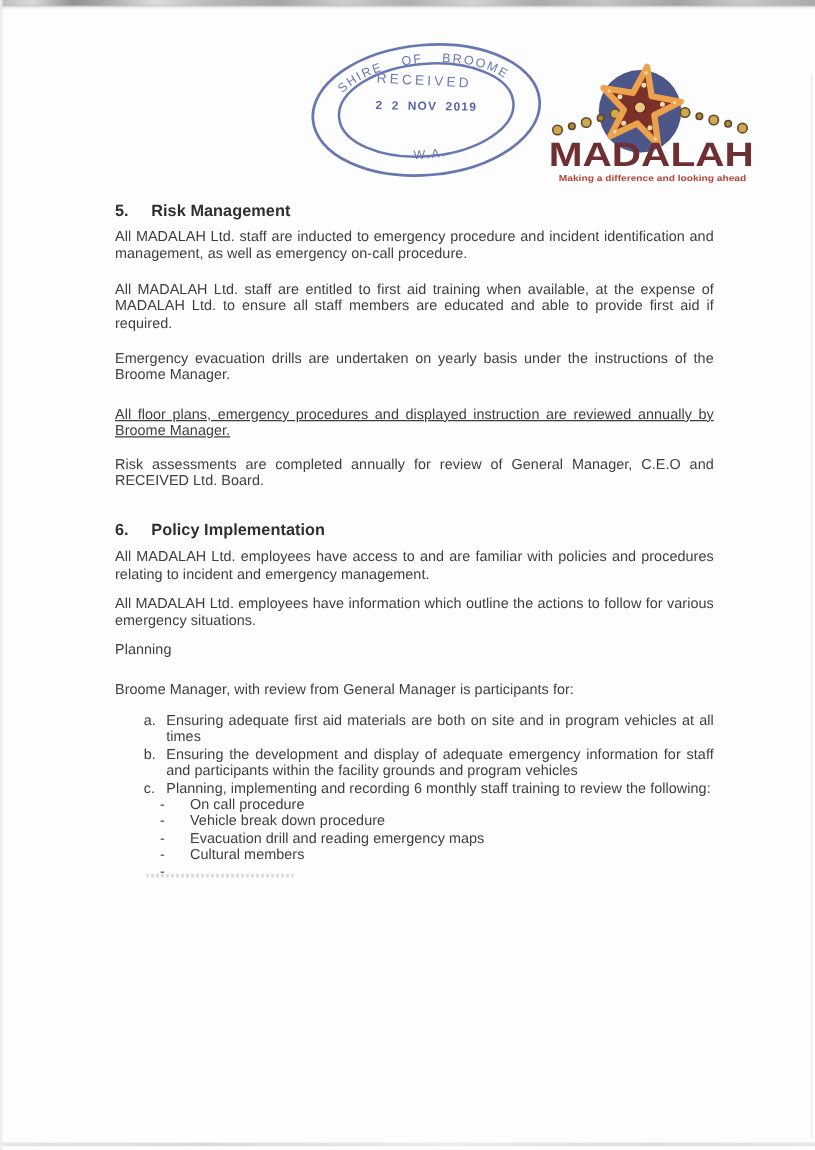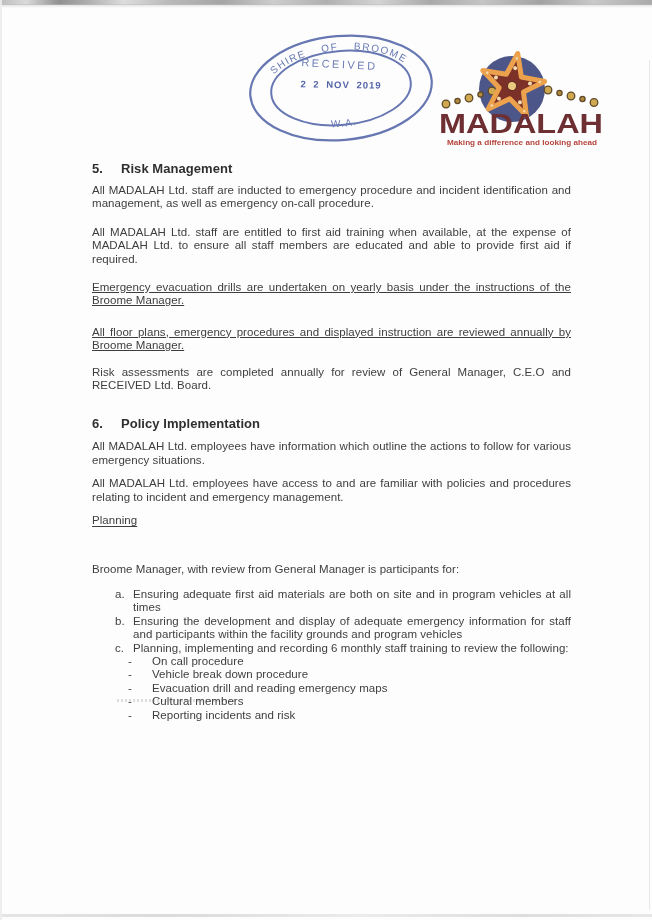--- a/index.html
+++ b/index.html
@@ -46,24 +46,24 @@
     display:flex; font-size:13px; line-height:15px; font-weight:bold;
     color:#2f2f2f;
   }
   .sec-heading .sec-num { flex:none; width:29px; }
   .h5 { margin-bottom:8px; }
   .h6 { margin-bottom:9px; }
   .content p { text-align:justify; }
   .mb10 { margin-bottom:10px; }
   .mb13 { margin-bottom:13px;text-decoration:underline; }
   .mb15 { margin-bottom:15px; }
-  .mb18 { margin-bottom:18px;text-decoration:underline; }
+  .mb18 { margin-bottom:18px; }
   .mb24 { margin-bottom:24px; }
   .planning-h {
-    text-decoration:underline; text-underline-offset:2px; margin-bottom:35px;
+    text-underline-offset:2px; margin-bottom:18px;
   }
   .planning-intro { margin-bottom:12px; }
   .list-item { display:flex; }
   .list-item .li-label { flex:none; width:18px; margin-left:23px; }
   .list-item .li-text  { flex:1; text-align:justify; }
   .sub-item { display:flex; }
   .sub-item .sub-dash { flex:none; width:24px; margin-left:36px; }
   .sub-item .sub-text { flex:1; }
 </style>
 </head>
@@ -143,22 +143,22 @@
     <p class="mb15">All MADALAH Ltd. staff are inducted to emergency procedure and incident identification and management, as well as emergency on-call procedure.</p>
     <p class="mb15">All MADALAH Ltd. staff are entitled to first aid training when available, at the expense of MADALAH Ltd. to ensure all staff members are educated and able to provide first aid if required.</p>
     <p class="mb18">Emergency evacuation drills are undertaken on yearly basis under the instructions of the Broome Manager.</p>
     <p class="mb13">All floor plans, emergency procedures and displayed instruction are reviewed annually by Broome Manager.</p>
     <p class="mb24">Risk assessments are completed annually for review of General Manager, C.E.O and RECEIVED Ltd. Board.</p>
 
     <div class="sec-heading h6">
       <span class="sec-num">6.</span>
       <span>Policy Implementation</span>
     </div>
+    <p class="mb10">All MADALAH Ltd. employees have access to and are familiar with policies and procedures relating to incident and emergency management.</p>
     <p class="mb10">All MADALAH Ltd. employees have information which outline the actions to follow for various emergency situations.</p>
-    <p class="mb10">All MADALAH Ltd. employees have access to and are familiar with policies and procedures relating to incident and emergency management.</p>
 
     <div class="planning-h">Planning</div>
     <p class="planning-intro">Broome Manager, with review from General Manager is participants for:</p>
 
     <div class="list-item">
       <span class="li-label">a.</span>
       <span class="li-text">Ensuring adequate first aid materials are both on site and in program vehicles at all times</span>
     </div>
     <div class="list-item">
       <span class="li-label">b.</span>
@@ -180,17 +180,16 @@
     <div class="sub-item">
       <span class="sub-dash">-</span>
       <span class="sub-text">Evacuation drill and reading emergency maps</span>
     </div>
     <div class="sub-item">
       <span class="sub-dash">-</span>
       <span class="sub-text">Cultural members</span>
     </div>
     <div class="sub-item">
       <span class="sub-dash">-</span>
-      <span class="sub-text">Reporting incidents and risk</span>
     </div>
 
   </div>
 </div>
 
 </body></html>

